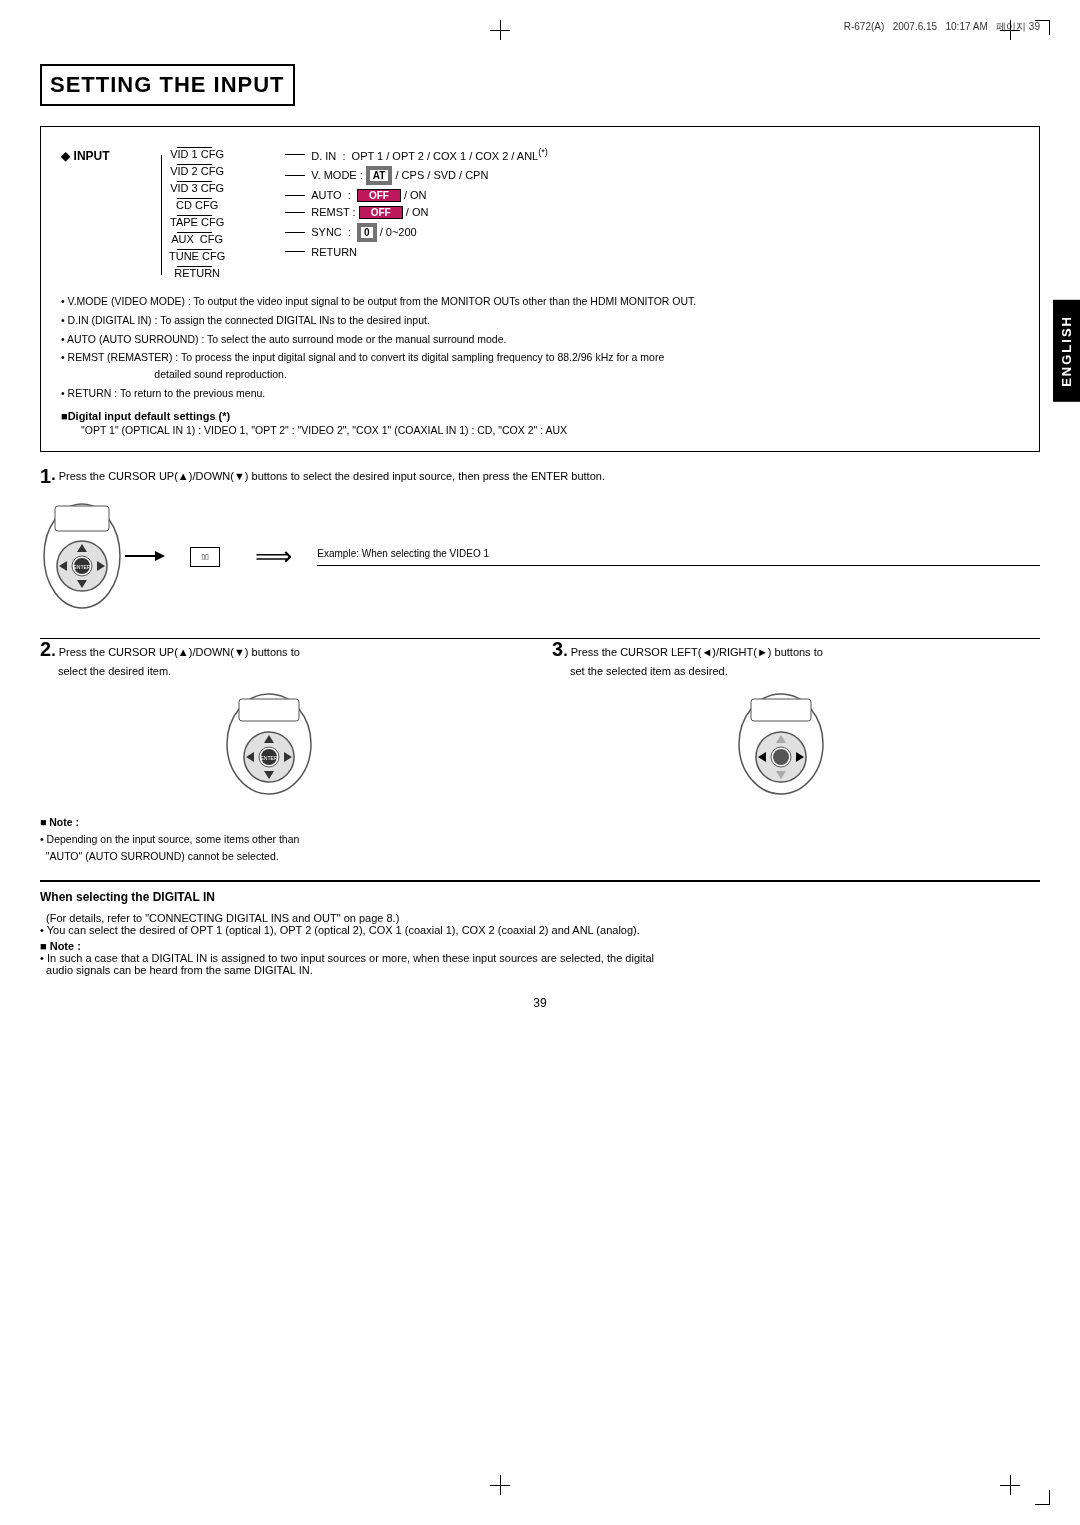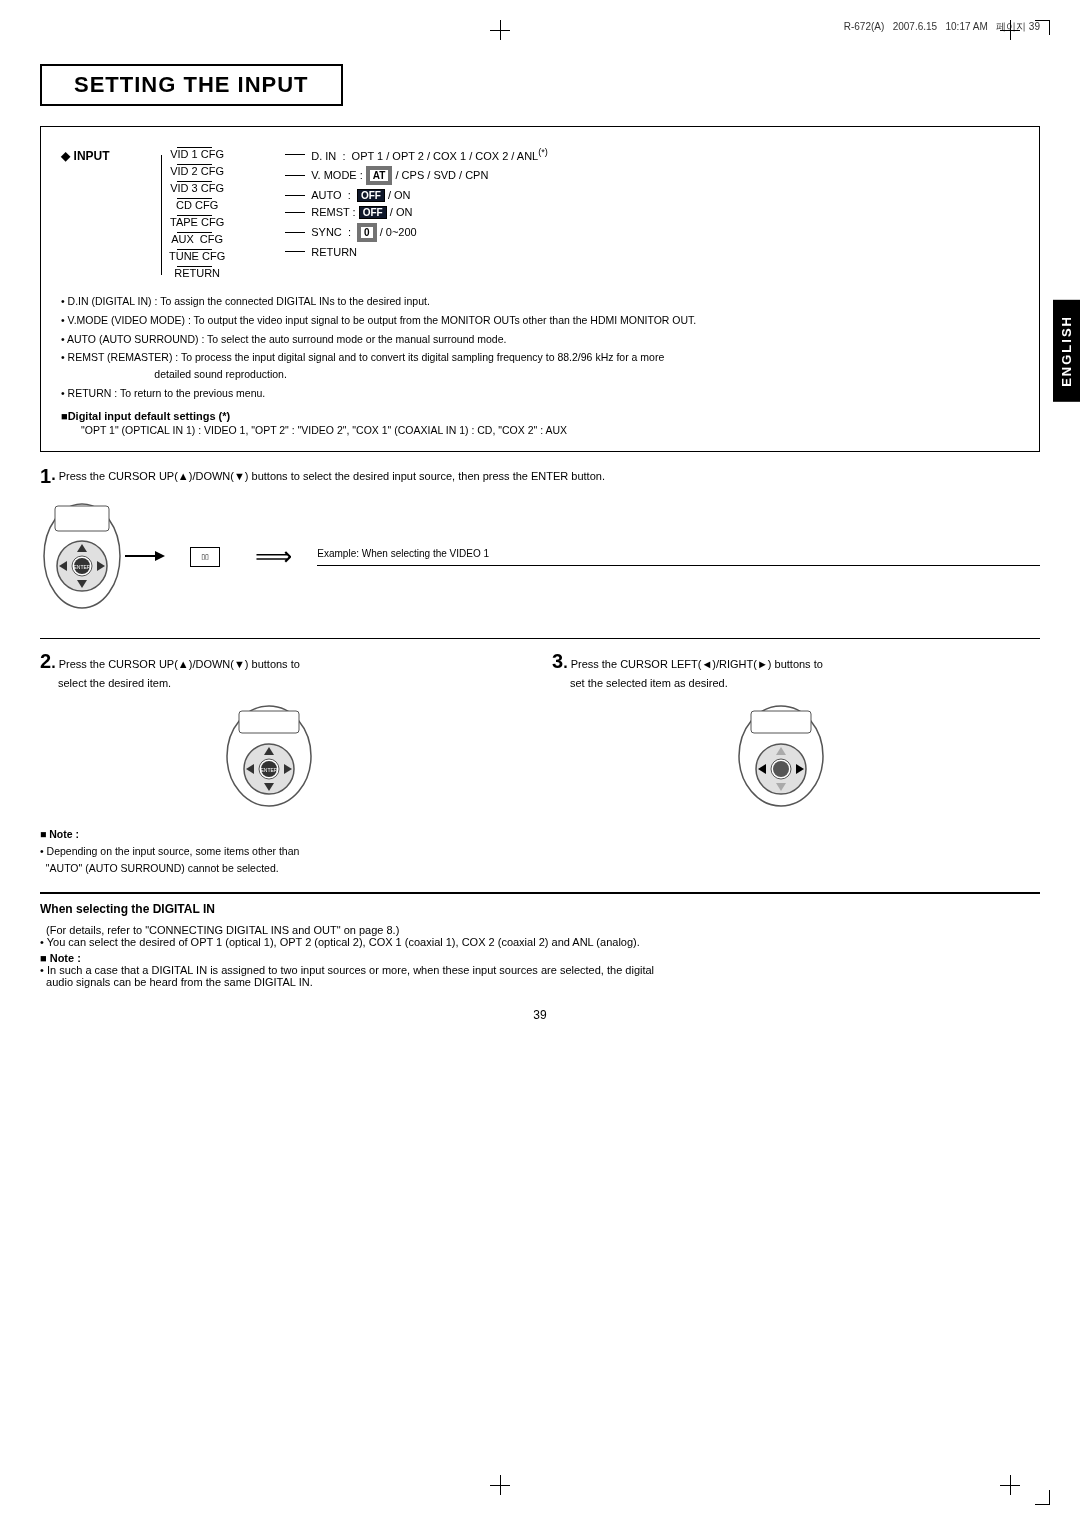--- a/index.html
+++ b/index.html
@@ -49,21 +49,21 @@
       padding: 15px 6px;
       font-size: 13px;
       font-weight: bold;
       letter-spacing: 2px;
     }
 
     
     .section-title {
       border: 2px solid #000;
       display: inline-block;
-      padding: 6px 32px;
+      padding: 6px 8px;
       font-size: 22px;
       font-weight: bold;
       margin-bottom: 20px;
       letter-spacing: 1px;
     }
 
     
     .diagram-box {
       border: 1px solid #000;
       padding: 15px 20px;
@@ -72,23 +72,23 @@
     }
 
     .input-label {
       font-weight: bold;
       font-size: 12px;
     }
 
     .highlight-box {
       display: inline-block;
       border: 1px solid #000;
-      background: #0f172a;
+      background: #be185d;
       color: #fff;
-      padding: 0 3px;
+      padding: 0 11px;
       font-size: 10px;
       font-weight: bold;
     }
     .highlight-box-outline {
       display: inline-block;
       border: 4px solid #737373;
       padding: 0 3px;
       font-size: 10px;
       font-weight: bold;
     }
@@ -218,21 +218,21 @@
       width: 130px;
       height: 120px;
     }
 
     .step-two-col {
       display: grid;
       grid-template-columns: 1fr 1fr;
       gap: 24px;
       border-top: 1px solid #000;
       margin-top: 15px;
-      padding-top: 12px;
+      padding-top: 0;
     }
     .step-two-item {
       font-size: 11px;
       line-height: 1.5;
     }
 
   </style>
 </head>
 <body>
 
@@ -326,22 +326,22 @@
         <span>SYNC &nbsp;: &nbsp;<span class="highlight-box-outline">0</span> / 0~200</span>
       </div>
       <div class="right-item">
         <span class="h-line"></span>
         <span>RETURN</span>
       </div>
     </div>
   </div>
 
   <div class="notes-section" style="margin-top:10px;">
+    <p>• V.MODE (VIDEO MODE) : To output the video input signal to be output from the MONITOR OUTs other than the HDMI MONITOR OUT.</p>
     <p>• D.IN (DIGITAL IN) : To assign the connected DIGITAL INs to the desired input.</p>
-    <p>• V.MODE (VIDEO MODE) : To output the video input signal to be output from the MONITOR OUTs other than the HDMI MONITOR OUT.</p>
     <p>• AUTO (AUTO SURROUND) : To select the auto surround mode or the manual surround mode.</p>
     <p>• REMST (REMASTER) : To process the input digital signal and to convert its digital sampling frequency to 88.2/96 kHz for a more<br>&nbsp;&nbsp;&nbsp;&nbsp;&nbsp;&nbsp;&nbsp;&nbsp;&nbsp;&nbsp;&nbsp;&nbsp;&nbsp;&nbsp;&nbsp;&nbsp;&nbsp;&nbsp;&nbsp;&nbsp;&nbsp;&nbsp;&nbsp;&nbsp;&nbsp;&nbsp;&nbsp;&nbsp;&nbsp;&nbsp;&nbsp;&nbsp;detailed sound reproduction.</p>
     <p>• RETURN : To return to the previous menu.</p>
   </div>
 
   <div class="default-settings">
     <p><strong>■Digital input default settings (*)</strong></p>
     <p style="padding-left:20px; margin-top:2px;">"OPT 1" (OPTICAL IN 1) : VIDEO 1, "OPT 2" : "VIDEO 2", "COX 1" (COAXIAL IN 1) : CD, "COX 2" : AUX</p>
   </div>
 </div>

